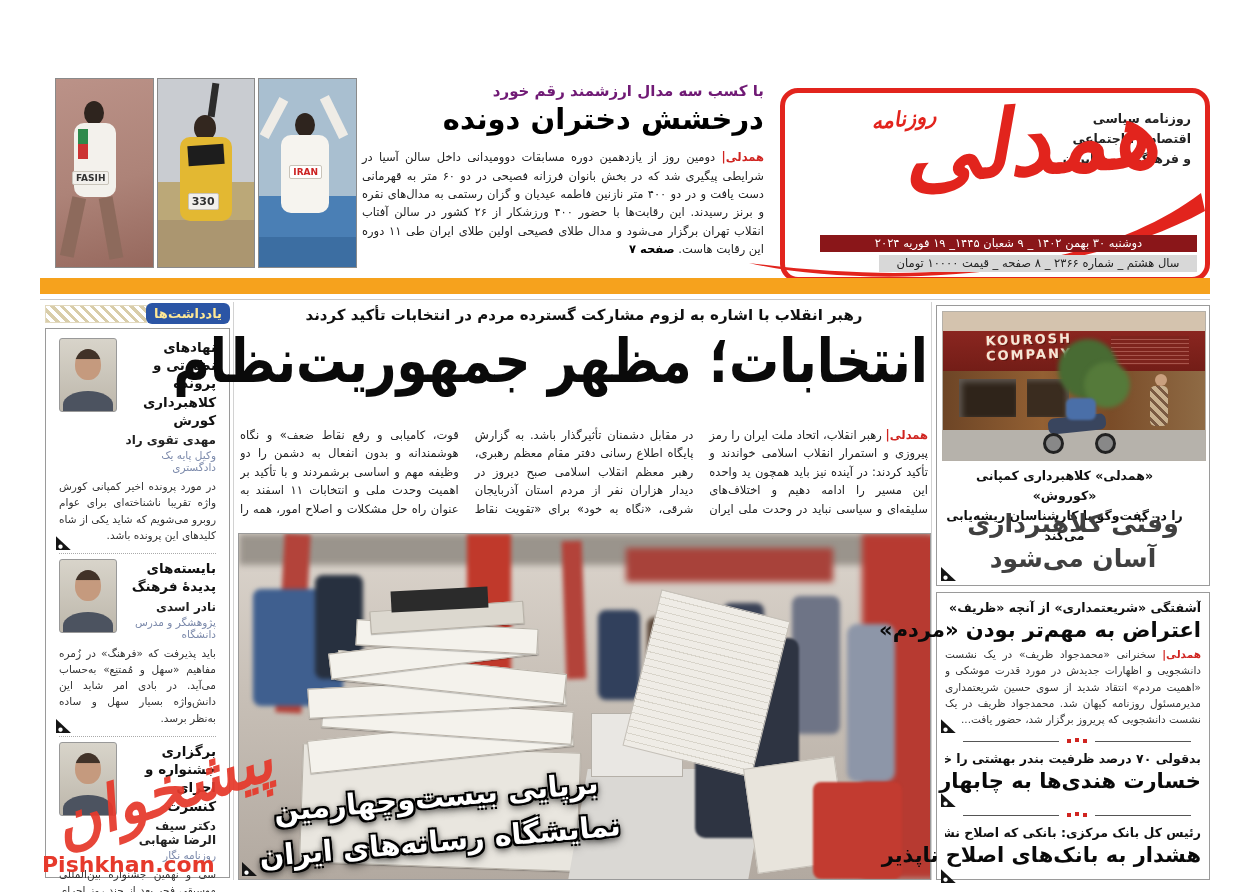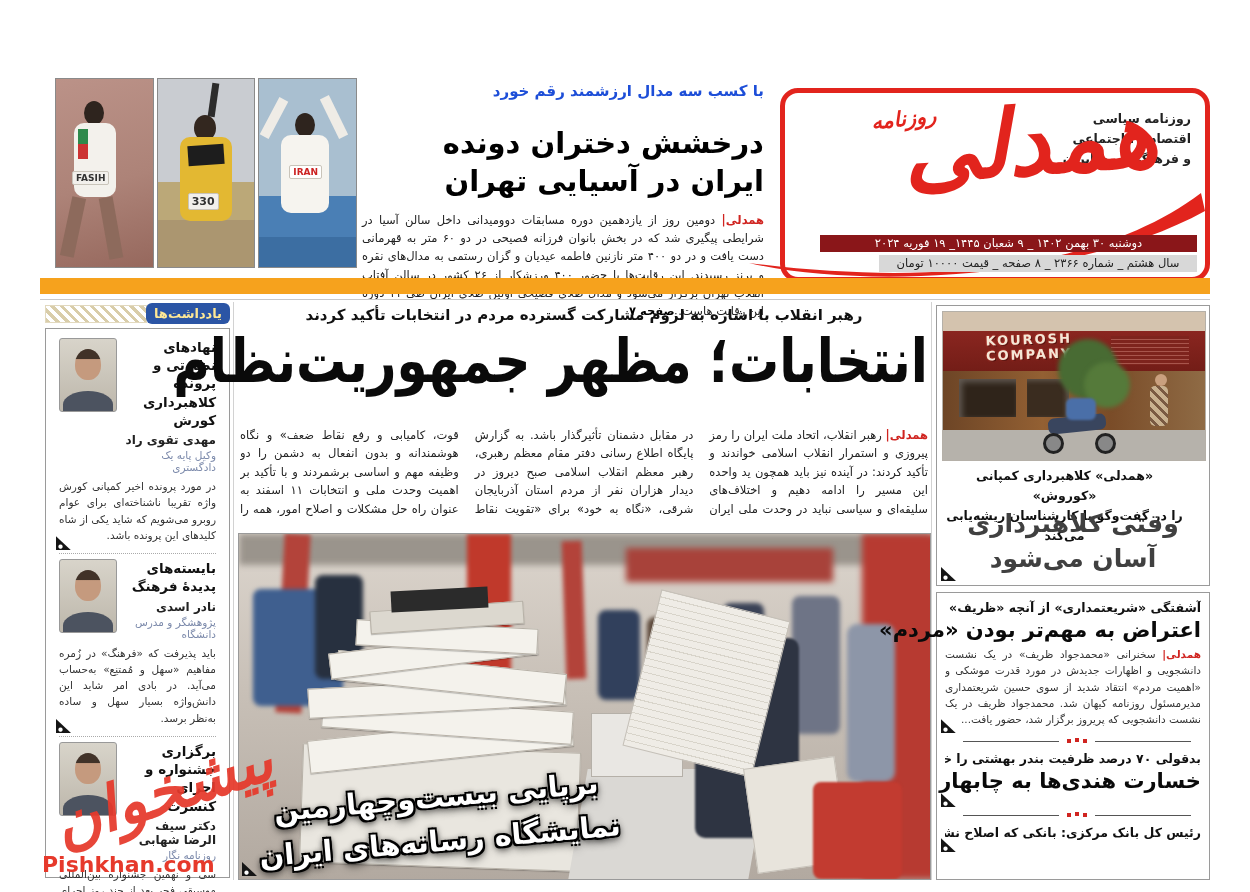--- a/index.html
+++ b/index.html
@@ -8,21 +8,21 @@
   .abs{position:absolute;}
 
   
   .photos-strip{position:absolute;left:55px;top:78px;width:302px;height:190px;display:flex;gap:3px;}
   .tphoto{flex:1;position:relative;border:1px solid #8a8a8a;overflow:hidden;}
   .bib{position:absolute;background:#f2f0ec;color:#333;font-size:9px;font-weight:bold;
        padding:1px 3px;border-radius:2px;border:1px solid #c9c4ba;}
 
   
   .top-story{position:absolute;left:362px;top:82px;width:402px;direction:rtl;}
-  .ts-kicker{font-weight:bold;font-size:15px;color:#1d4ed8;margin:0 0 24px;}
+  .ts-kicker{font-weight:bold;font-size:15px;color:#701a75;margin:0 0 0;}
   .ts-headline{font-size:29px;font-weight:bold;line-height:1.32;margin:0 0 10px;color:#000;white-space:nowrap;}
   .ts-body{font-size:11.5px;line-height:1.6;text-align:justify;color:#222;margin:0;}
   .lead{color:#d02420;font-weight:bold;}
   .pref{font-weight:bold;color:#000;}
 
   
   .logo-box{position:absolute;left:780px;top:88px;width:430px;height:194px;border:5px solid #e2241d;
             border-radius:18px;background:#fff;box-sizing:border-box;}
   .tagline{position:absolute;right:14px;top:16px;text-align:right;font-size:12.5px;font-weight:bold;
            line-height:1.6;color:#222;direction:rtl;}
@@ -144,21 +144,21 @@
       <div class="abs" style="left:10px;top:18px;width:10px;height:42px;background:#efece6;transform:rotate(28deg);"></div>
       <div class="abs" style="left:70px;top:16px;width:10px;height:44px;background:#efece6;transform:rotate(-26deg);"></div>
       <div class="abs" style="left:36px;top:34px;width:20px;height:24px;border-radius:50%;background:#2e241e;"></div>
       <div class="abs" style="left:22px;top:56px;width:48px;height:78px;border-radius:10px;background:#f6f4ef;"></div>
       <span class="bib" style="left:30px;top:86px;color:#c22;background:#fff;">IRAN</span>
     </div>
   </div>
 
   <div class="top-story">
     <div class="ts-kicker">با کسب سه مدال ارزشمند رقم خورد</div>
-    <h2 class="ts-headline"><span>درخشش دختران دونده</span><br><span>ایران در آسیایی تهران</span></h2>
+    <h2 class="ts-headline"><span>درخشش دختران دونده</span><br></h2>
     <p class="ts-body"><span class="lead">همدلی|</span> <span>دومین روز از یازدهمین دوره مسابقات دوومیدانی داخل سالن آسیا در شرایطی پیگیری شد که در بخش بانوان فرزانه فصیحی در دو ۶۰ متر به قهرمانی دست یافت و در دو ۴۰۰ متر نازنین فاطمه عیدیان و گزان رستمی به مدال‌های نقره و برنز رسیدند. این رقابت‌ها با حضور ۴۰۰ ورزشکار از ۲۶ کشور در سالن آفتاب انقلاب تهران برگزار می‌شود و مدال طلای فصیحی اولین طلای ایران طی ۱۱ دوره این رقابت هاست.</span> <span class="pref">صفحه ۷</span></p>
   </div>
 
   <div class="logo-box">
     <div class="tagline">
       <div>روزنامه سیاسی</div>
       <div>اقتصادی . اجتماعی</div>
       <div>و فرهنگی صبح ایران</div>
     </div>
     <svg class="logo-swoosh" viewBox="0 0 470 110" aria-hidden="true">
@@ -311,20 +311,21 @@
     <div class="sub" style="padding-bottom:10px;">
       <div class="sub-kicker">بدقولی ۷۰ درصد ظرفیت بندر بهشتی را خالی گذاشته است</div>
       <div class="sub-headline">خسارت هندی‌ها به چابهار</div>
       <span class="corner"></span>
     </div>
     <div class="orn">
         <span class="orn-glyph"></span>
       </div>
     <div class="sub" style="padding-bottom:12px;">
       <div class="sub-kicker">رئیس کل بانک مرکزی: بانکی که اصلاح نشود، منحل می‌شود</div>
+      <div class="sub-headline">هشدار به بانک‌های اصلاح ناپذیر</div>
       <span class="corner"></span>
     </div>
   </div>
 
   <div class="wm-script">پیشخوان</div>
   <div class="wm-domain">Pishkhan.com</div>
 
 </div>
 
 </body></html>

